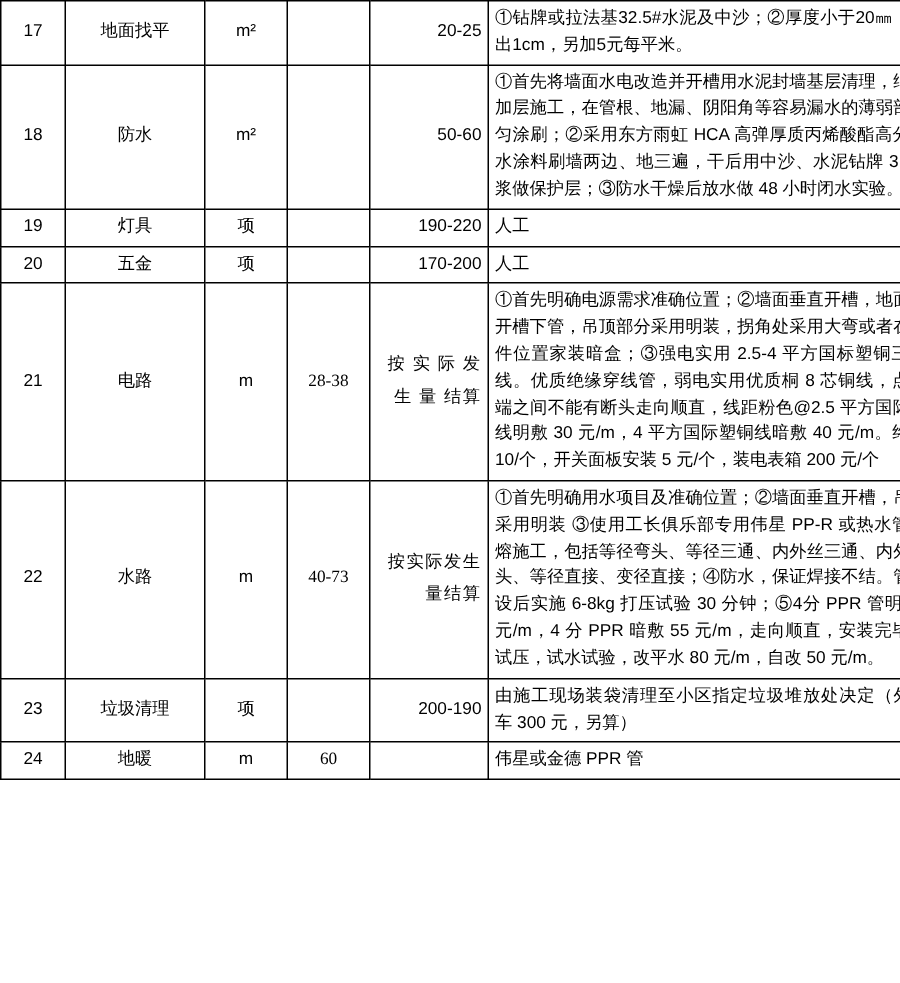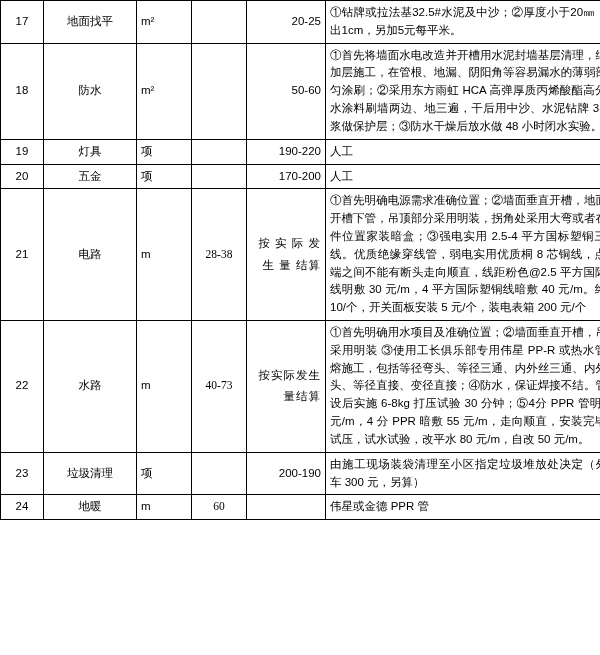--- a/index.html
+++ b/index.html
@@ -28,21 +28,21 @@
   table.price-table td {
     border: 1px solid #000000;
     font-size: 11.5px;
     line-height: 1.55;
     padding: 3px 4px;
     vertical-align: middle;
     word-break: break-all;
   }
   td.c-no { width: 34px; text-align: center; }
   td.c-name { width: 84px; text-align: center; }
-  td.c-unit { width: 46px; }
+  td.c-unit { width: 46px; text-align: center; }
   td.c-qty { width: 46px; text-align: center; font-family: Liberation Serif, serif; }
   td.c-price { width: 70px; text-align: right; }
   td.c-remark { width: 300px; text-align: left; }
   td.c-price.bold-wrap {
     font-weight: normal;
     letter-spacing: 1px;
     line-height: 1.9;
   }
   td.c-remark.just {
     text-align: justify;

